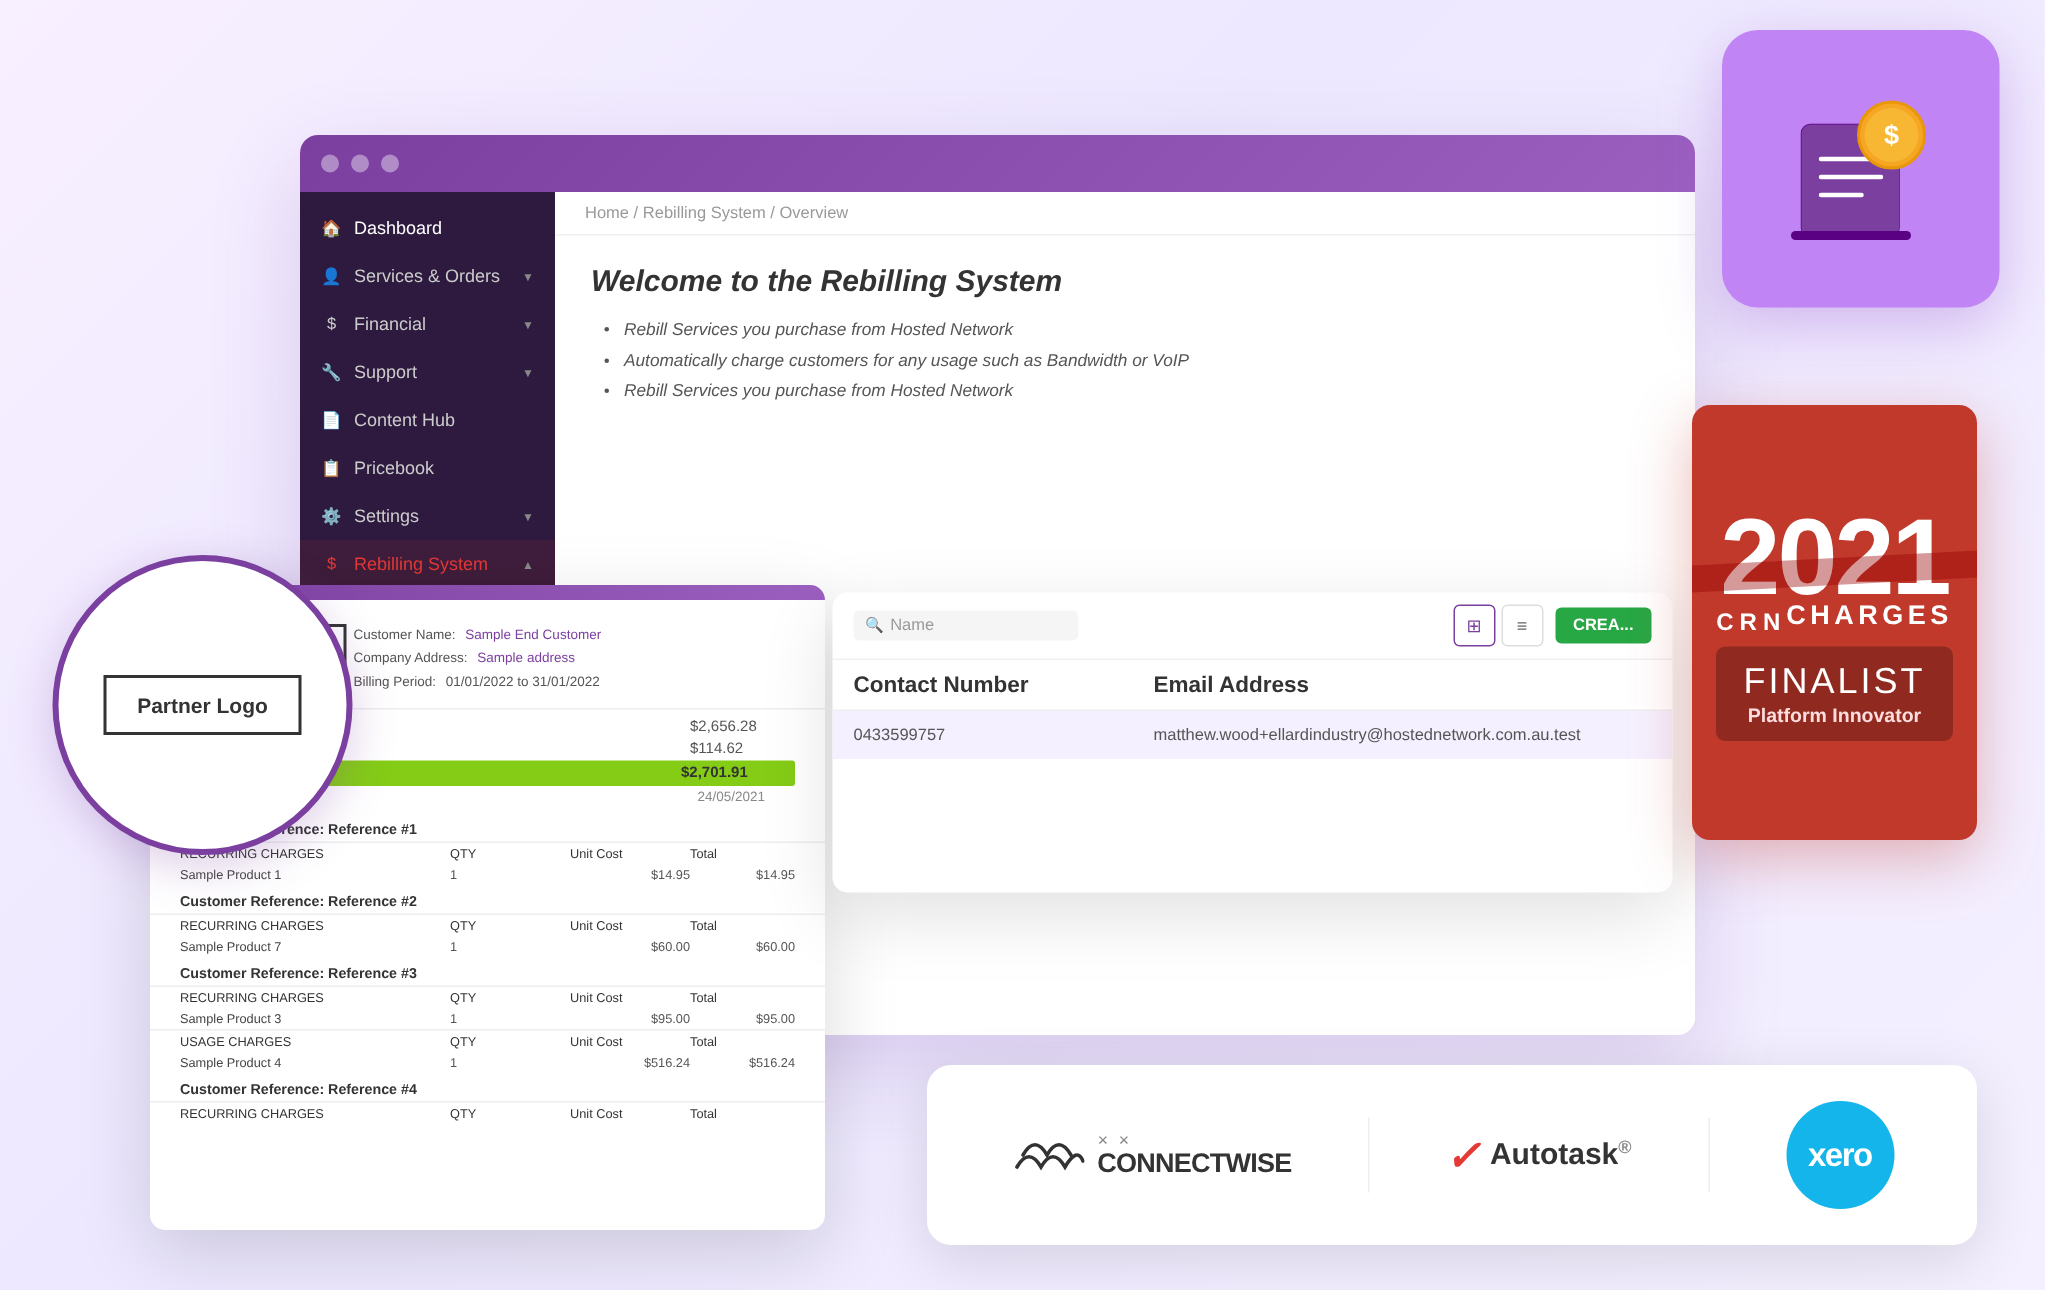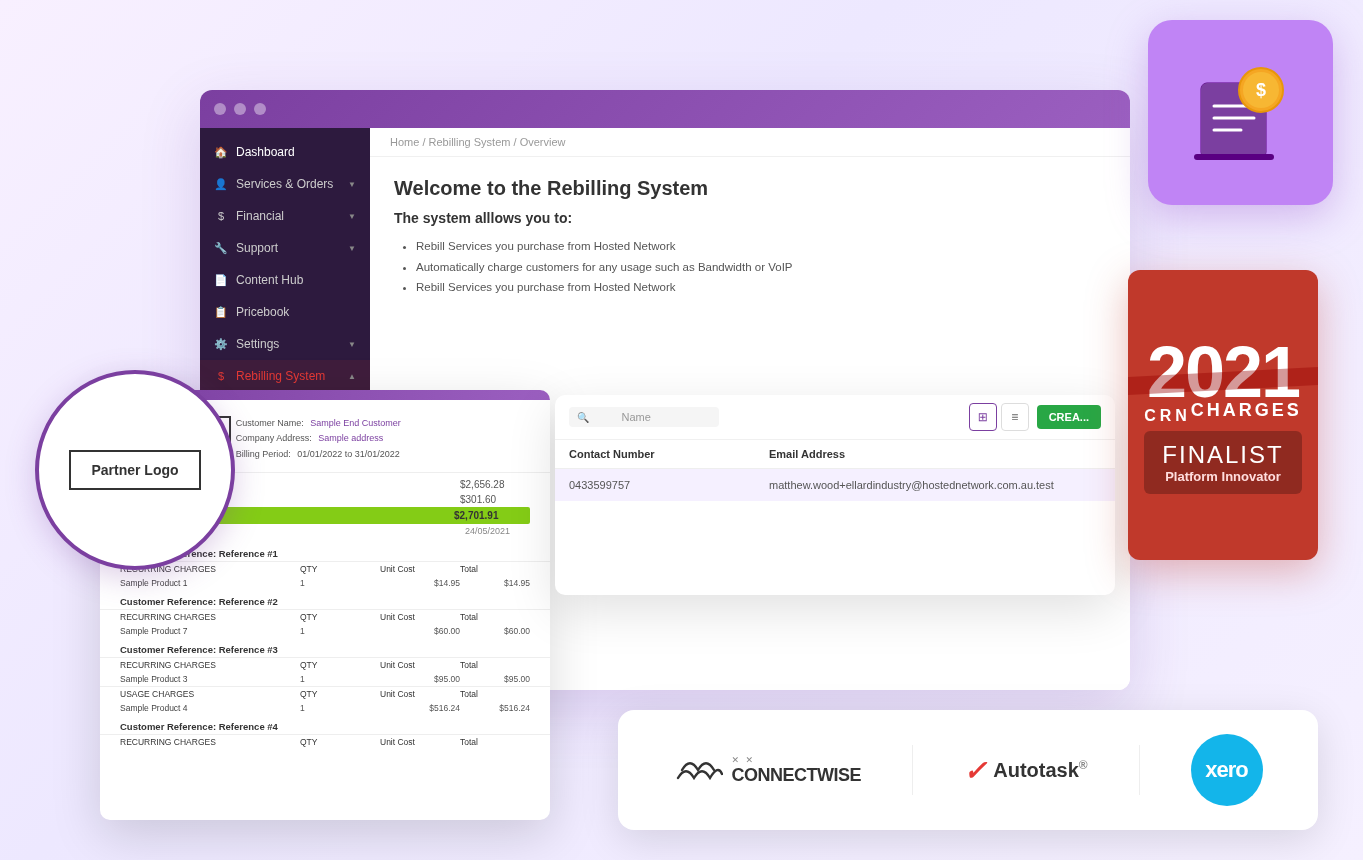--- a/index.html
+++ b/index.html
@@ -96,20 +96,21 @@
       padding: 8px 20px;
       font-size: 11px;
       color: #666;
       border-bottom: 1px solid #f0f0f0;
     }
     .breadcrumb span { color: #999; }
 
     .content-area {
       padding: 20px 24px;
       overflow: hidden;
+      font-style: italic;
     }
 
     .welcome-title {
       font-size: 20px;
       font-weight: 600;
       color: #333;
       margin-bottom: 10px;
     }
 
     .welcome-desc {
@@ -289,21 +290,21 @@
       padding: 6px 12px;
       font-size: 11px;
       font-weight: 600;
       cursor: pointer;
     }
 
     .customer-table-header {
       display: grid;
       grid-template-columns: 200px 1fr;
       padding: 8px 14px;
-      font-size: 11px;
+      font-size: 15px;
       font-weight: 600;
       color: #333;
       border-bottom: 1px solid #eee;
     }
 
     .customer-table-row {
       display: grid;
       grid-template-columns: 200px 1fr;
       padding: 10px 14px;
       font-size: 11px;
@@ -535,21 +536,20 @@
     <div class="main-area">
       <div class="breadcrumb">
         <span>Home</span>
         <span> / </span>
         <span>Rebilling System</span>
         <span> / </span>
         <span>Overview</span>
       </div>
       <div class="content-area">
         <div class="welcome-title">Welcome to the Rebilling System</div>
-        <div class="allows-title">The system alllows you to:</div>
         <ul class="bullet-list">
           <li>Rebill Services you purchase from Hosted Network</li>
           <li>Automatically charge customers for any usage such as Bandwidth or VoIP</li>
           <li>Rebill Services you purchase from Hosted Network</li>
         </ul>
       </div>
     </div>
   </div>
 </div>
 
@@ -576,21 +576,21 @@
         <span style="margin-left:4px;">01/01/2022 to 31/01/2022</span>
       </div>
     </div>
   </div>
 
   <div style="padding: 4px 20px;">
     <div class="invoice-amount-row">
       <span class="amount">$2,656.28</span>
     </div>
     <div class="invoice-amount-row">
-      <span class="amount">$301.60</span>
+      <span class="amount">$114.62</span>
     </div>
     <div class="invoice-amount-row bold">
       <span class="amount">$2,701.91</span>
     </div>
     <div class="invoice-date">
       <span>24/05/2021</span>
     </div>
   </div>
 
   <div>
@@ -655,21 +655,21 @@
       <span>Unit Cost</span>
       <span>Total</span>
     </div>
   </div>
 </div>
 
 <div class="customer-card">
   <div class="customer-card-toolbar">
     <div class="search-box">
       <span class="search-icon">🔍</span>
-      <span style="font-size:11px;color:#999;margin-left:28px;">Name</span>
+      <span style="font-size:11px;color:#999;">Name</span>
     </div>
     <div class="view-icons">
       <div class="view-icon-btn active">⊞</div>
       <div class="view-icon-btn">≡</div>
     </div>
     <button class="create-btn">CREA...</button>
   </div>
   <div class="customer-table-header">
     <span>Contact Number</span>
     <span>Email Address</span>

